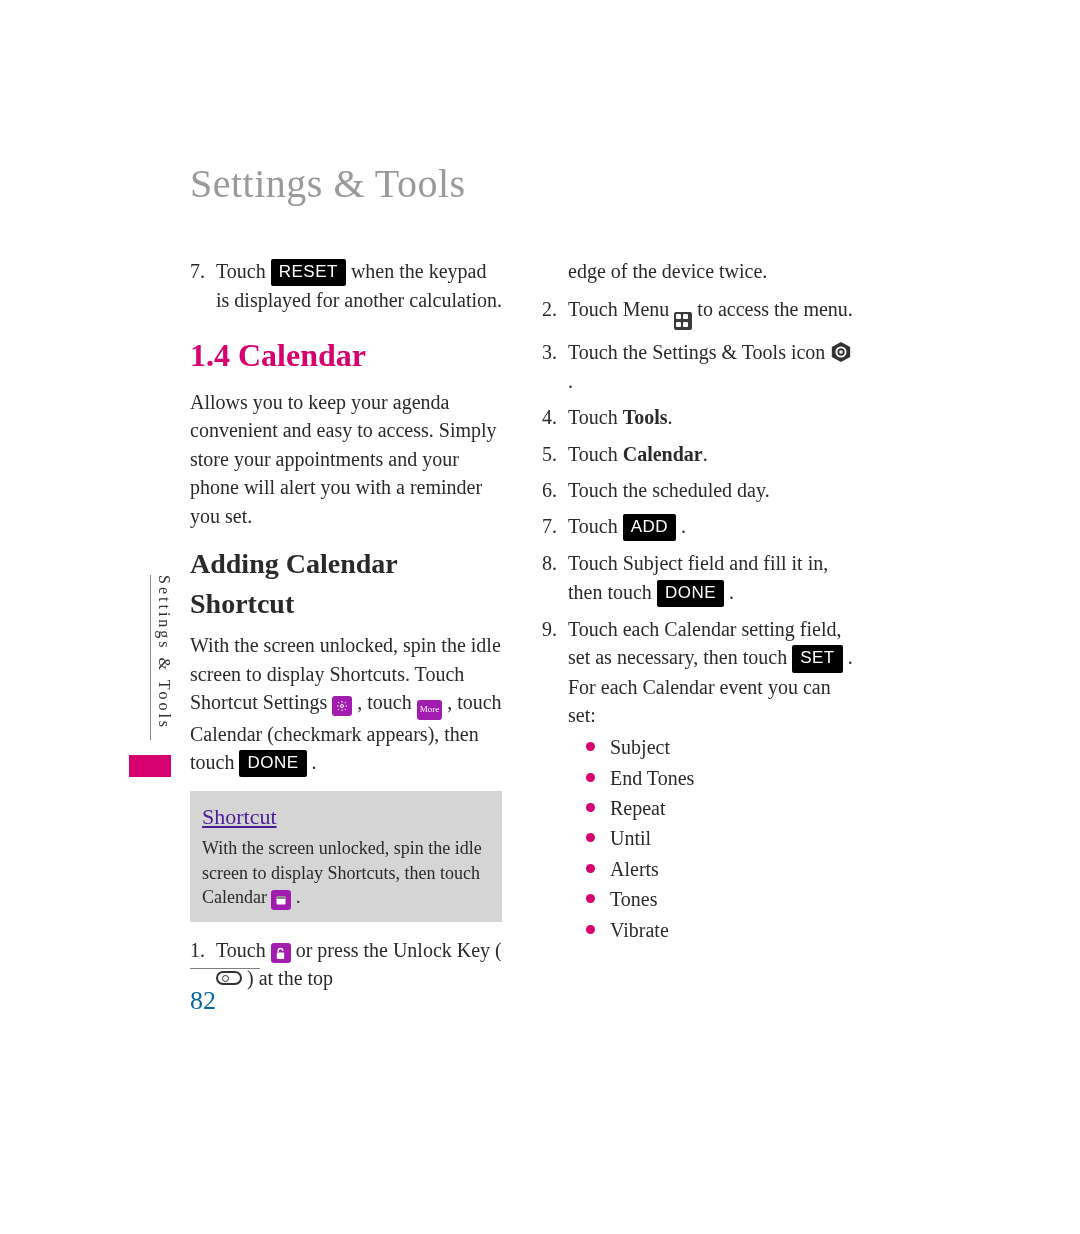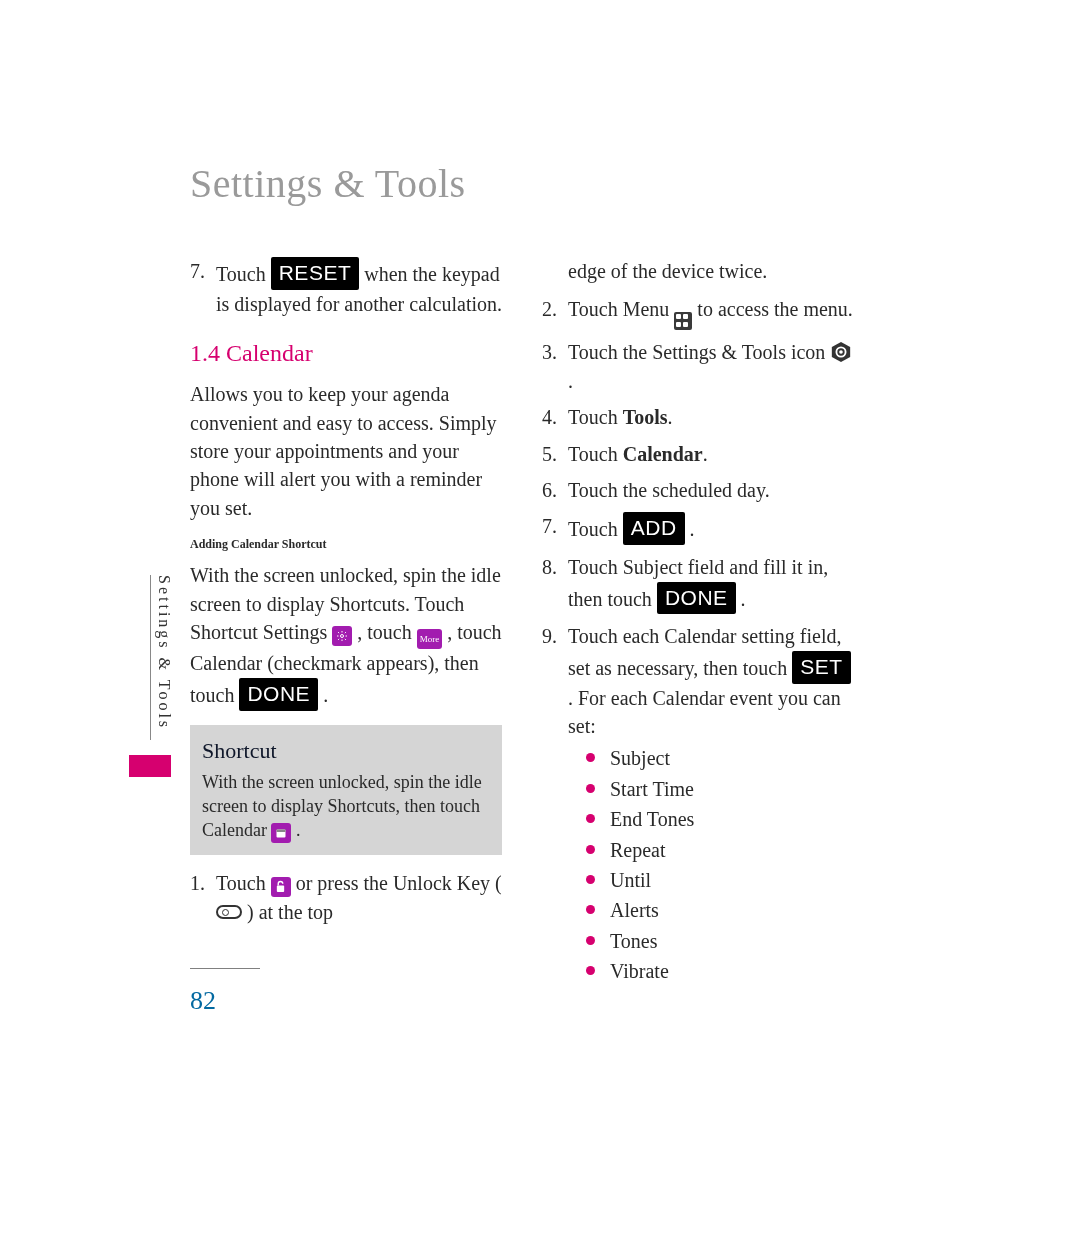--- a/index.html
+++ b/index.html
@@ -28,44 +28,44 @@
     display: flex;
     gap: 40px;
   }
   .col {
     flex: 1;
     font-size: 20px;
     line-height: 1.42;
   }
   .section-heading {
     color: #d6006f;
-    font-size: 24px;
+    font-size: 32px;
     margin: 18px 0 10px 0;
-    font-weight: 400;
+    font-weight: 700;
   }
   .sub-heading {
     font-weight: bold;
     margin: 14px 0 8px 0;
-    font-size: 12px;
+    font-size: 28px;
   }
   p { margin: 0 0 10px 0; }
   .step {
     display: flex;
     margin: 0 0 8px 0;
   }
   .step-num {
     min-width: 26px;
   }
   .step-body { flex: 1; }
   .btn-chip {
     display: inline-block;
     background: #000;
     color: #fff;
     font-family: Arial, Helvetica, sans-serif;
-    font-size: 21px;
+    font-size: 17px;
     padding: 1px 8px 2px 8px;
     border-radius: 2px;
     vertical-align: 1px;
     letter-spacing: 0.5px;
   }
   .icon-chip {
     display: inline-flex;
     align-items: center;
     justify-content: center;
     background: #a21caf;
@@ -92,23 +92,24 @@
     width:5px;height:5px;
     border:1.5px solid #333;
     border-radius:50%;
   }
   .shortcut-box {
     background: #d5d5d5;
     padding: 10px 12px 12px 12px;
     margin: 14px 0;
   }
   .shortcut-title {
-    color: #0f172a;
+    color: #4c1d95;
     font-size: 22px;
     margin: 0 0 4px 0;
+    text-decoration: underline;
   }
   .shortcut-body {
     font-size: 18px;
     line-height: 1.35;
   }
   .bullets {
     list-style: none;
     padding: 0 0 0 18px;
     margin: 4px 0 0 0;
   }
@@ -332,21 +333,20 @@
       </div>
 
       <div class="step">
         <div class="step-num">9.</div>
         <div class="step-body">
           <span>Touch each Calendar setting field, set as necessary, then touch </span>
           <span class="btn-chip">SET</span>
           <span>. For each Calendar event you can set:</span>
           <ul class="bullets">
             <li>Subject</li>
-            <li>Start Time</li>
             <li>End Tones</li>
             <li>Repeat</li>
             <li>Until</li>
             <li>Alerts</li>
             <li>Tones</li>
             <li>Vibrate</li>
           </ul>
         </div>
       </div>
 

